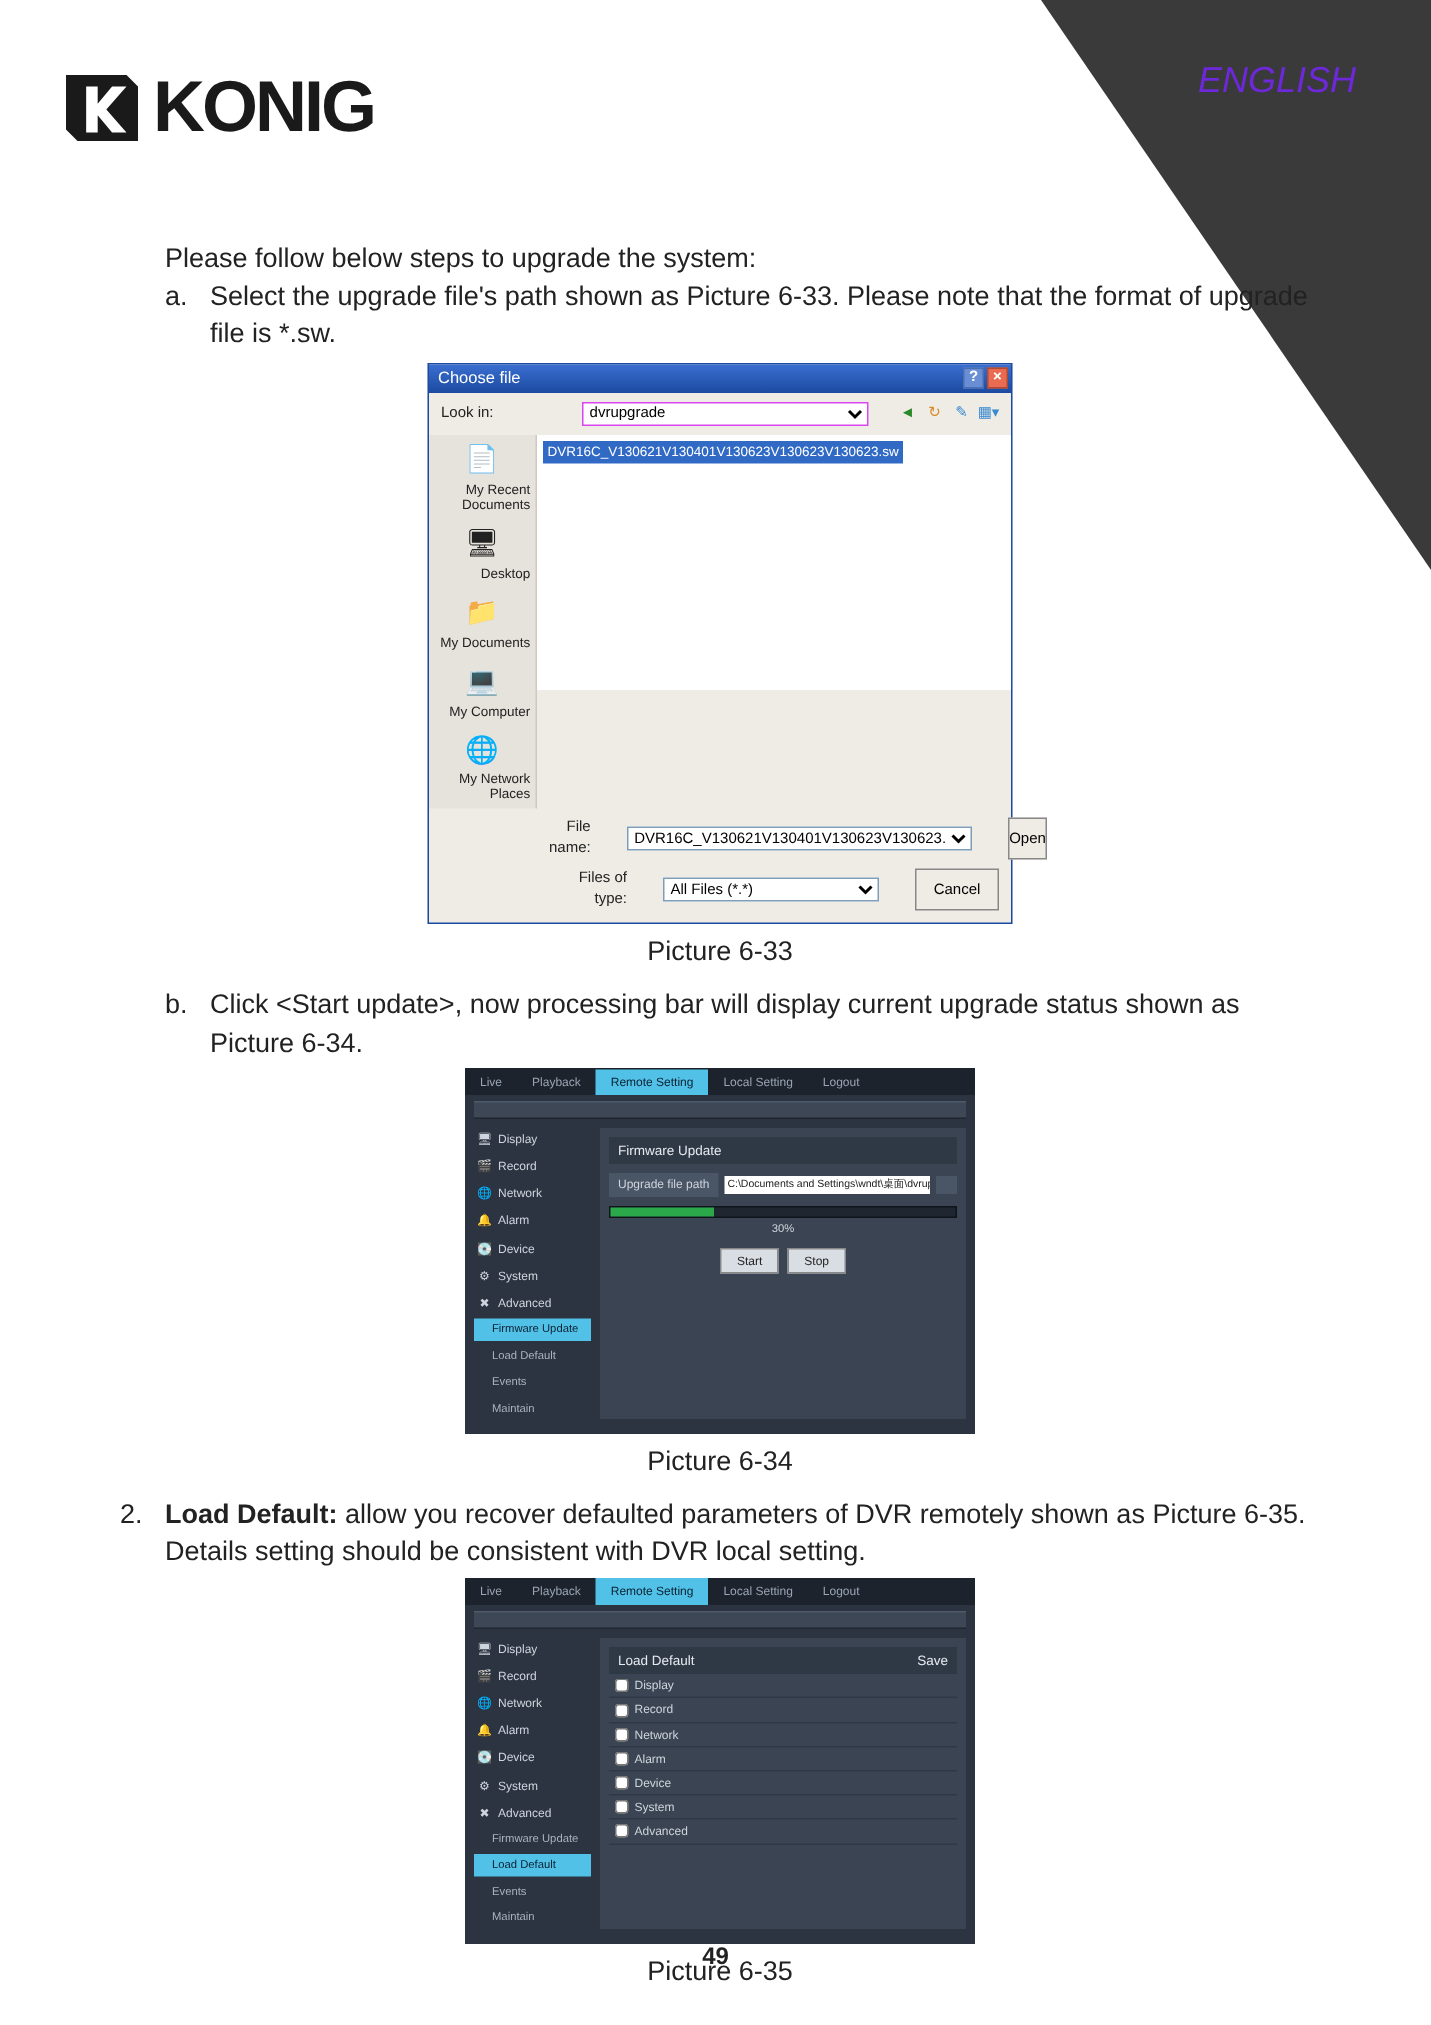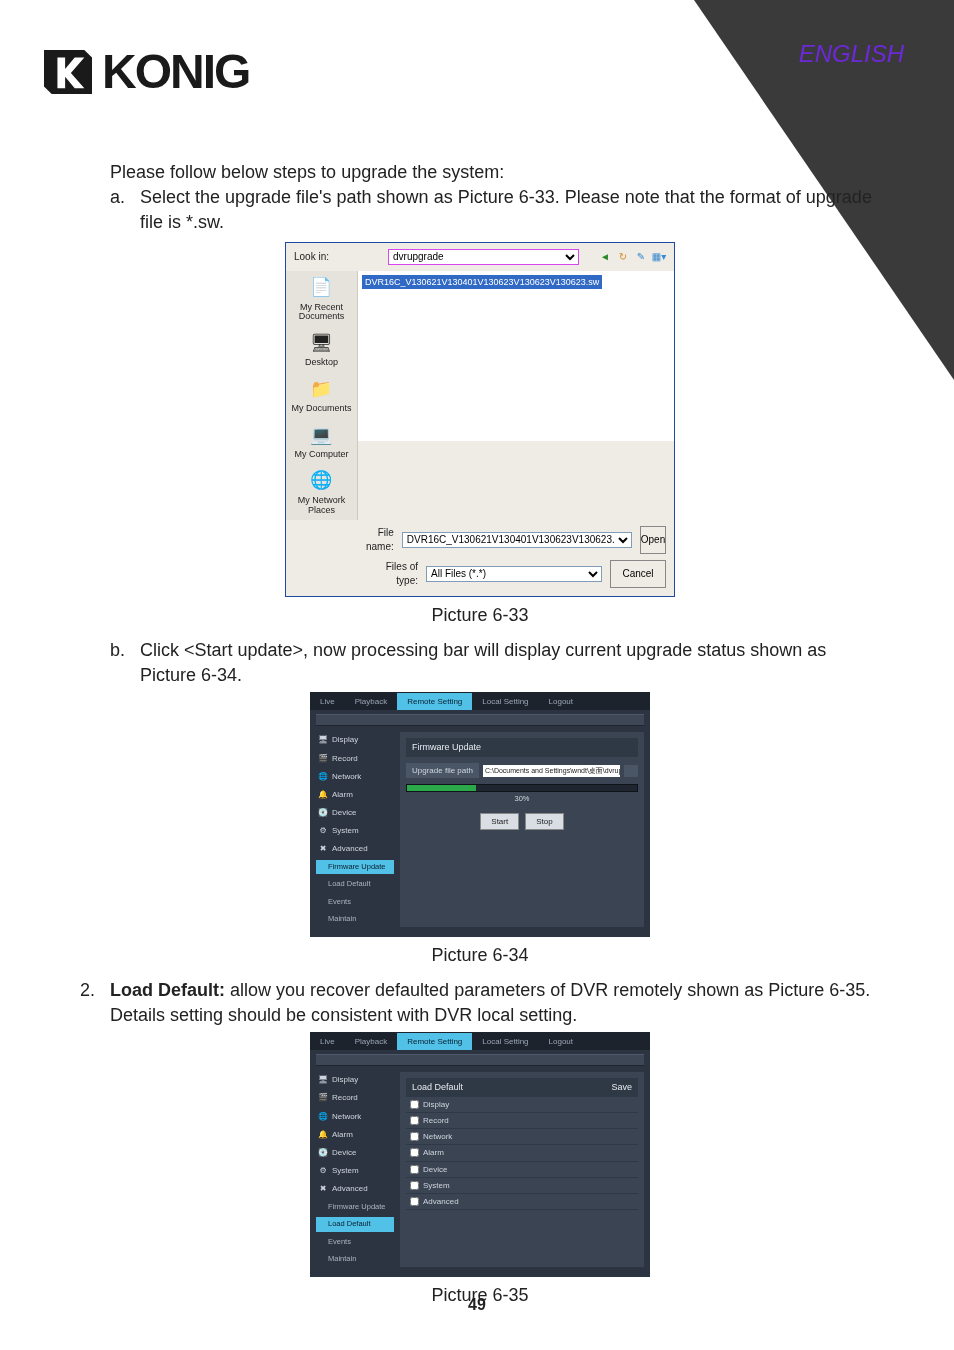--- a/index.html
+++ b/index.html
@@ -79,25 +79,25 @@
   .winbtn.help { background:#6a8ed6; color:#fff; border:1px solid #4a6eb0; }
   .winbtn.close { background:#e86b52; color:#fff; border:1px solid #b04a32; }
   .fd-lookin { display:flex; align-items:center; gap:19px; padding:6px 8px; }
   .fd-lookin select { flex:1; font-size:10px; height:16px; border:1px solid #d946ef; background:#fff;margin-left:40px; }
   .fd-icons { display:flex; gap:4px; }
   .fd-icons span { width:14px; height:14px; display:inline-flex; align-items:center; justify-content:center; font-size:10px; }
   .fd-body { display:flex; }
   .fd-places { width:72px; background:#e6e3dc; border-right:1px solid #cfcabd; display:flex; flex-direction:column; align-items:center; padding:4px 0; gap:8px; }
   .place { text-align:center; width:64px; }
   .place .picon { width:28px; height:26px; margin:0 auto 2px; display:flex; align-items:center; justify-content:center; font-size:18px; }
-  .place .plabel { font-size:9px; line-height:1.1; }
+  .place .plabel { font-size:9px; line-height:1.1;text-align:right; }
   .fd-list { flex:1; background:#fff; height:170px; padding:4px; }
   .fd-file { background:#316ac5; color:#fff; padding:1px 3px; display:inline-block; font-size:9px; }
   .fd-bottom { display:flex; padding:6px 8px 8px 80px; gap:6px; align-items:center; flex-wrap:wrap; }
-  .fd-row { display:flex; align-items:center; gap:8px; width:100%; }
+  .fd-row { display:flex; align-items:center; gap:24px; width:100%; }
   .fd-row label { width:52px; text-align:right; font-size:10px; }
   .fd-row select, .fd-row input { flex:1; font-size:10px; height:16px; border:1px solid #7f9db9; background:#fff; }
   .fd-btn { width:56px; height:28px; font-size:10px; border:1px solid #888; background:#efece5; }
 
   
   .dvr {
     width: 340px;
     margin: 4px auto 2px;
     background: #2b3440;
     font-family: Tahoma, sans-serif;
@@ -155,20 +155,27 @@
 
 <div class="content">
   <div class="indent1">Please follow below steps to upgrade the system:</div>
 
   <div class="line indent1">
     <span class="marker">a.</span>
     <span>Select the upgrade file's path shown as Picture 6-33. Please note that the format of upgrade file is *.sw.</span>
   </div>
 
   <div class="file-dialog">
+    <div class="fd-title">
+      <span>Choose file</span>
+      <span class="winbtns">
+        <span class="winbtn help">?</span>
+        <span class="winbtn close">×</span>
+      </span>
+    </div>
     <div class="fd-lookin">
       <span>Look in:</span>
       <select>
         <option>dvrupgrade</option>
       </select>
       <span class="fd-icons">
         <span style="color:#2a8a2a;">◄</span>
         <span style="color:#d98b2a;">↻</span>
         <span style="color:#3a8ad0;">✎</span>
         <span style="color:#3a8ad0;">▦▾</span>

